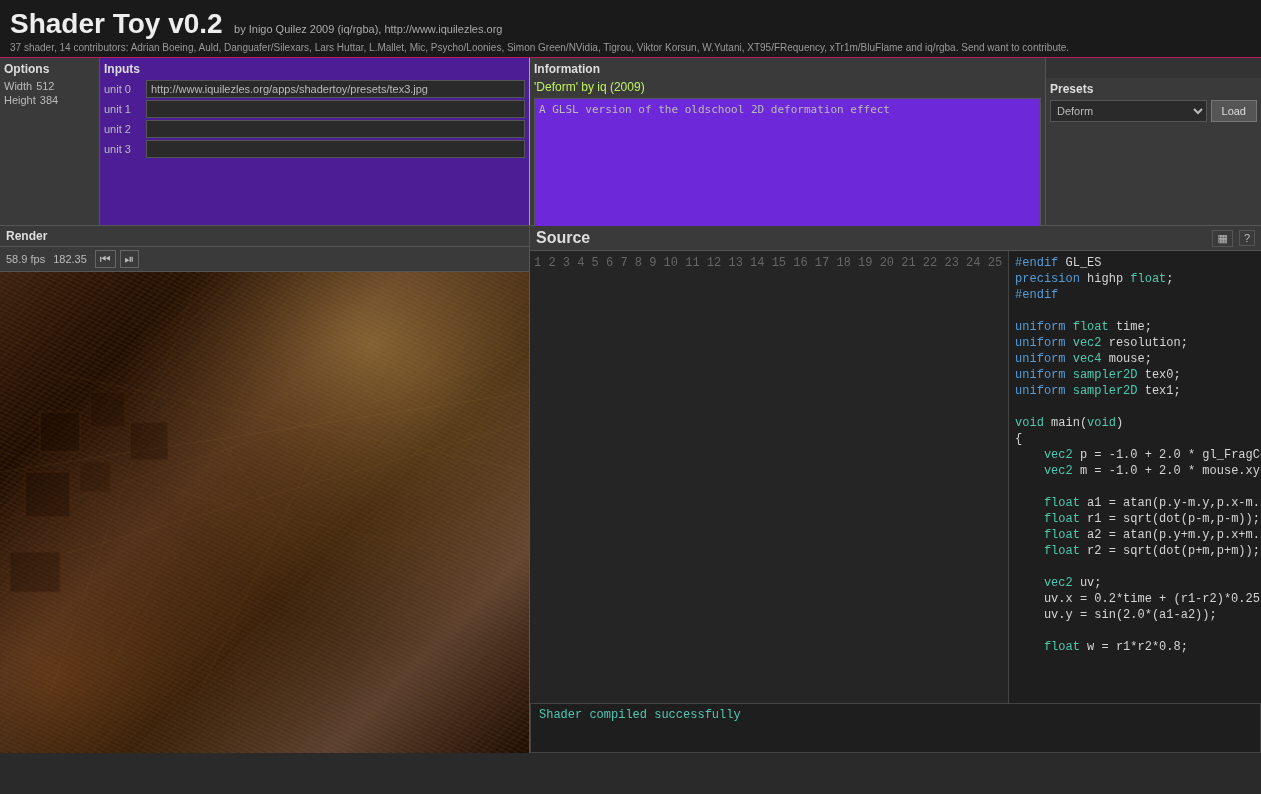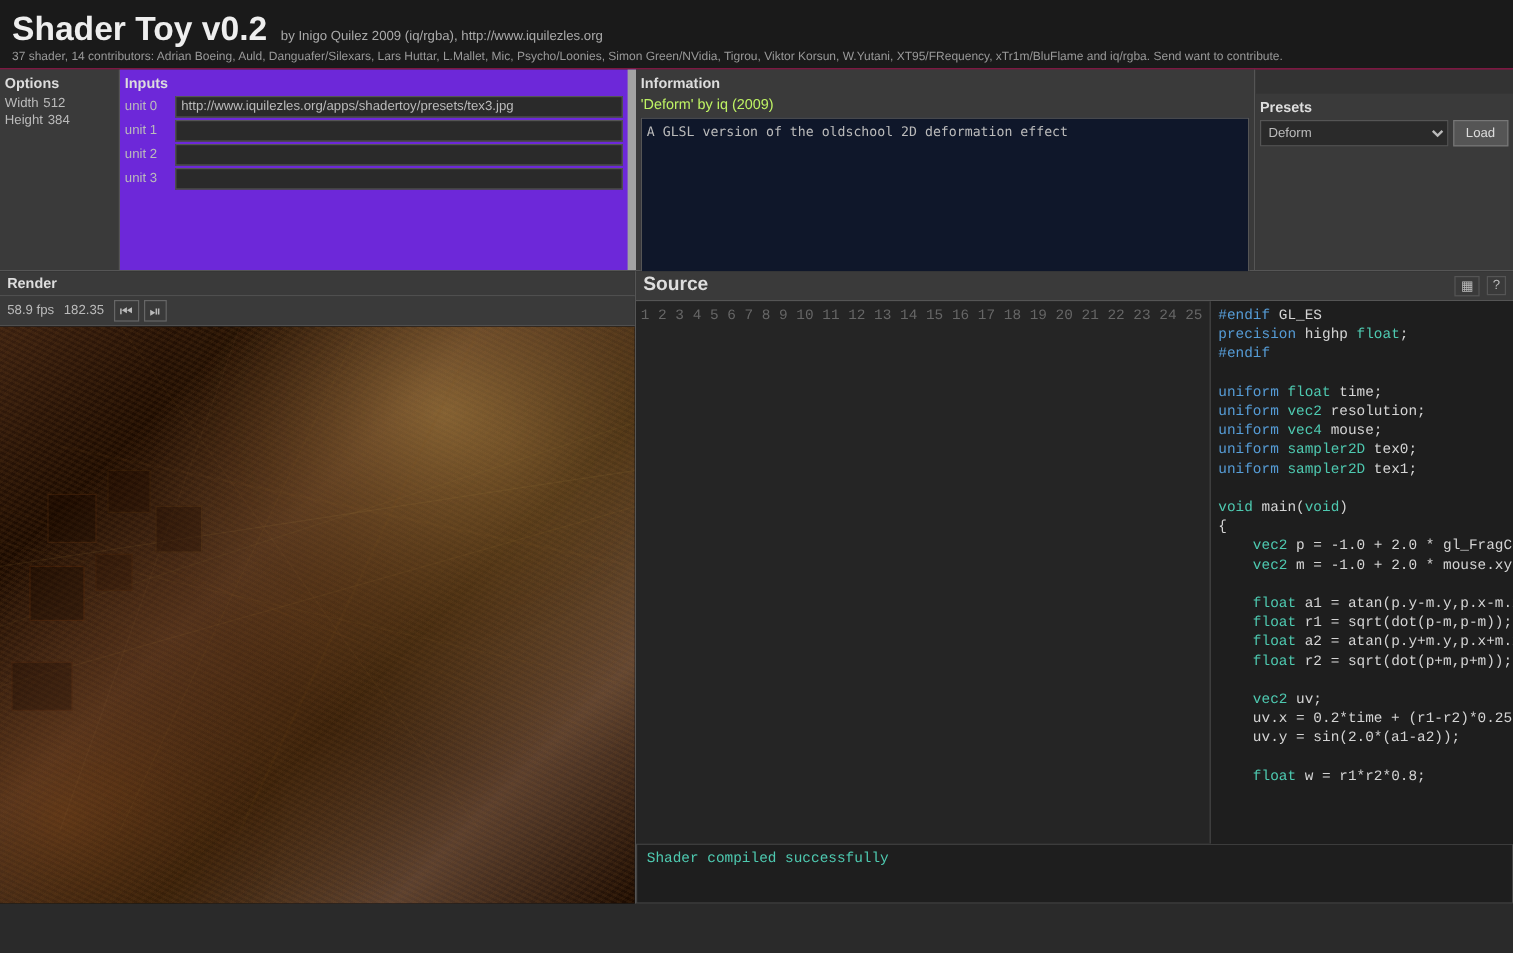--- a/index.html
+++ b/index.html
@@ -57,22 +57,22 @@
       align-items: center;
       margin-bottom: 2px;
       font-size: 11px;
       color: #bbb;
     }
     #options-panel .option-row span {
       margin-right: 4px;
     }
     #inputs-panel {
       width: 430px;
-      background: #6d28d9;
-      border-right: 7px solid #a3a3a3;
+      background: #4c1d95;
+      border-right: 1px solid #a3a3a3;
       padding: 4px;
     }
     #inputs-panel .panel-title {
       color: #ddd;
       font-weight: bold;
       margin-bottom: 4px;
       font-size: 12px;
     }
     .unit-row {
       display: flex;
@@ -107,21 +107,21 @@
       font-size: 12px;
     }
     #info-panel .info-title {
       color: #bef264;
       font-size: 12px;
       margin-bottom: 4px;
     }
     #info-panel textarea {
       width: 100%;
       height: 140px;
-      background: #0f172a;
+      background: #6d28d9;
       border: 1px solid #555;
       color: #bbb;
       font-size: 11px;
       padding: 4px;
       resize: none;
     }
     #presets-panel {
       width: 215px;
       background: #3a3a3a;
       padding: 4px;

